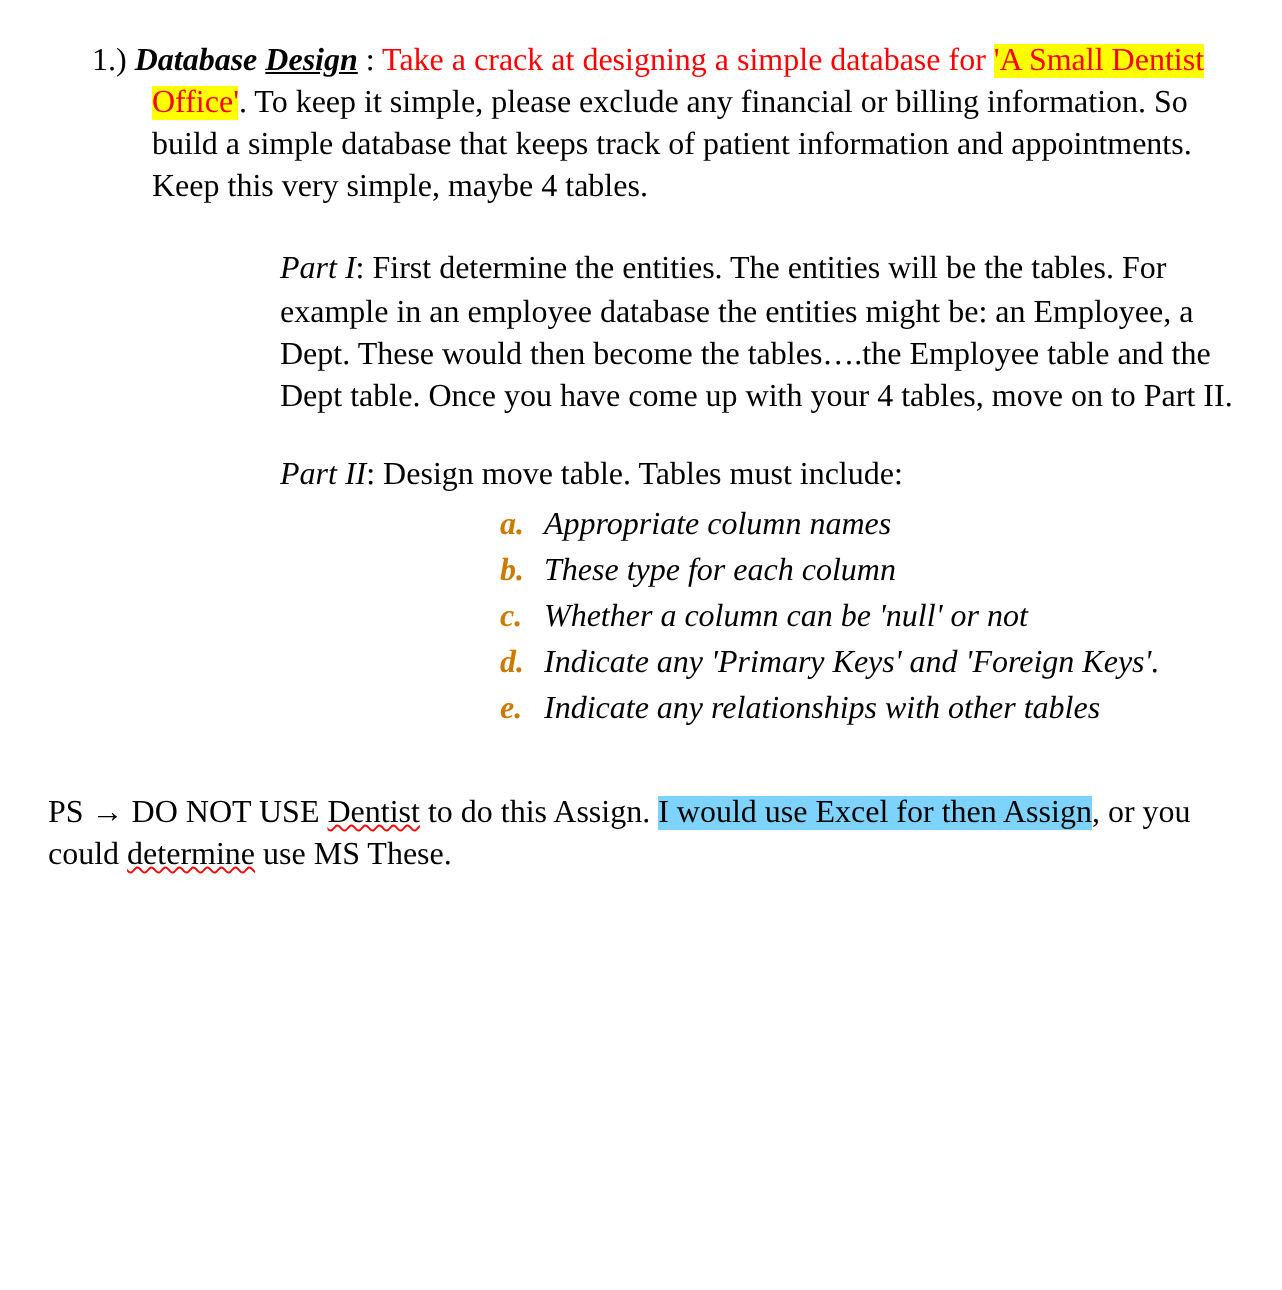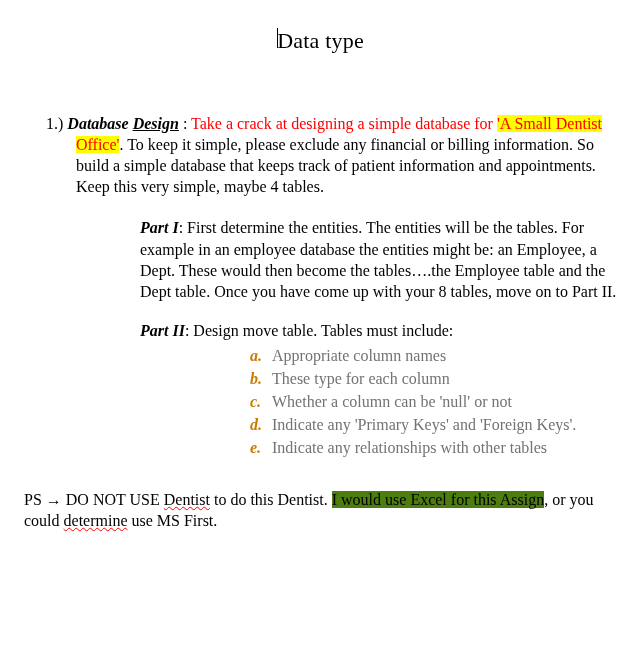--- a/index.html
+++ b/index.html
@@ -36,77 +36,77 @@
     display: inline;
   }
   .q .prefix {
     font-weight: bold;
     font-style: italic;
     text-align: center;
   }
   .underline { text-decoration: underline; }
   .red { color: #ff0000; }
   .hl-yellow { background: #ffff00; }
-  .hl-magenta { background: #4d7c0f; }
+  .hl-magenta { background: #7dd3fc; }
   .redsquiggle {
     text-decoration: underline wavy #ff0000;
     text-decoration-thickness: 1px;
   }
   .main-para {
     margin-left: 30px;
     text-align: left;
   }
   .parts {
     margin: 20px 0 0 94px;
   }
-  .part-heading { font-weight: bold; font-style: italic; margin-top: 40px; }
+  .part-heading { font-weight: normal; font-style: italic; margin-top: 40px; }
   .sublist {
     margin: 4px 0 0 110px;
   }
   .sublist .row {
     display: flex;
     margin: 2px 0;
   }
   .sublist .letter {
     min-width: 22px;
     color: #cc7a00;
     font-style: italic;
     font-weight: bold;
   }
   .sublist .txt {
     flex: 1;
-    color: #737373;
+    color: #000000;
+    font-style: italic;
   }
   .ps {
     margin: 30px 0 0 8px;
   }
   .arrow {
     font-family: Arial, sans-serif;
   }
 </style>
 </head>
 <body>
 
 <div class="page">
 
-  <div class="title"><span class="cursor"></span><span>Data type</span></div>
 
   <div class="q">
     <div class="main-para" style="text-indent:-30px;">
       <span class="q-num">1.)</span>
       <span> </span>
       <span class="prefix">Database</span>
       <span class="prefix"> </span>
       <span class="prefix underline">Design</span>
       <span> : </span>
       <span class="red">Take a crack at designing a simple database for </span><span class="red hl-yellow">'A Small Dentist Office'</span><span>.</span><span>  To keep it simple, please exclude any financial or billing information.  So build a simple database that keeps track of patient information and appointments.  Keep this very simple, maybe 4 tables.</span>
     </div>
 
     <div class="parts">
-      <span class="part-heading">Part I</span><span>:  First determine the entities.  The entities will be the tables.  For example in an employee database the entities might be: an Employee, a Dept.  These would then become the tables….the Employee table and the Dept table.   Once you have come up with your 8 tables, move on to Part II.</span>
+      <span class="part-heading">Part I</span><span>:  First determine the entities.  The entities will be the tables.  For example in an employee database the entities might be: an Employee, a Dept.  These would then become the tables….the Employee table and the Dept table.   Once you have come up with your 4 tables, move on to Part II.</span>
     </div>
 
     <div class="parts" style="margin-top:18px;">
       <span class="part-heading">Part II</span><span>:  Design move table.  Tables must include:</span>
       <div class="sublist">
         <div class="row">
           <span class="letter">a.</span>
           <span class="txt">Appropriate column names</span>
         </div>
         <div class="row">
@@ -123,16 +123,16 @@
         </div>
         <div class="row">
           <span class="letter">e.</span>
           <span class="txt">Indicate any relationships with other tables</span>
         </div>
       </div>
     </div>
   </div>
 
   <div class="ps">
-    <span>PS </span><span class="arrow">→</span><span>  DO NOT USE </span><span class="redsquiggle">Dentist</span><span> to do this Dentist.  </span><span class="hl-magenta">I would use Excel for </span><span class="hl-magenta">this Assign</span><span>, or you could </span><span class="redsquiggle">determine</span><span> use MS First.</span>
+    <span>PS </span><span class="arrow">→</span><span>  DO NOT USE </span><span class="redsquiggle">Dentist</span><span> to do this Assign.  </span><span class="hl-magenta">I would use Excel for </span><span class="hl-magenta">then Assign</span><span>, or you could </span><span class="redsquiggle">determine</span><span> use MS These.</span>
   </div>
 
 </div>
 
 </body></html>

